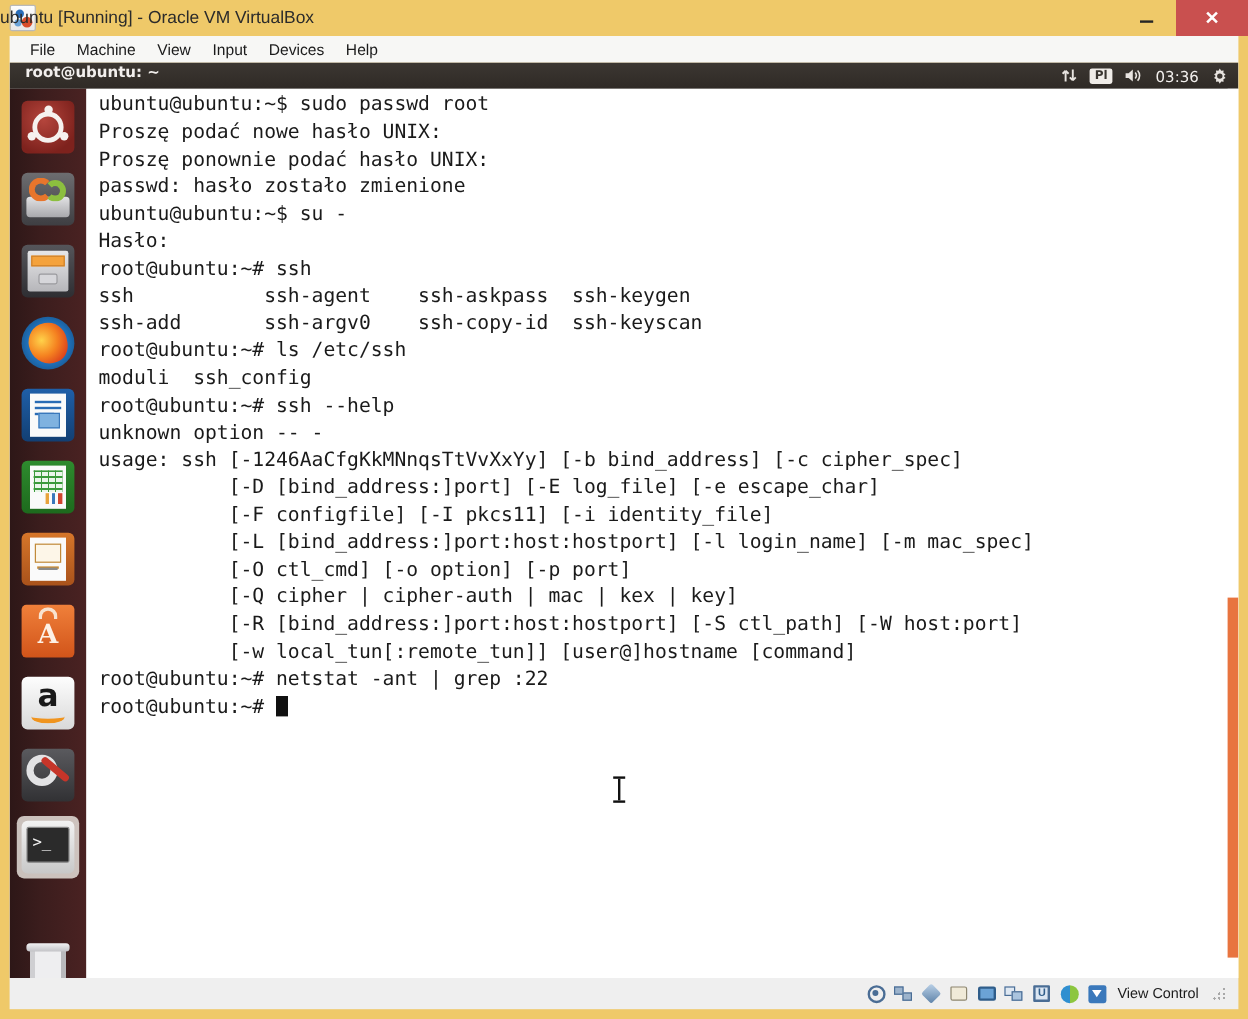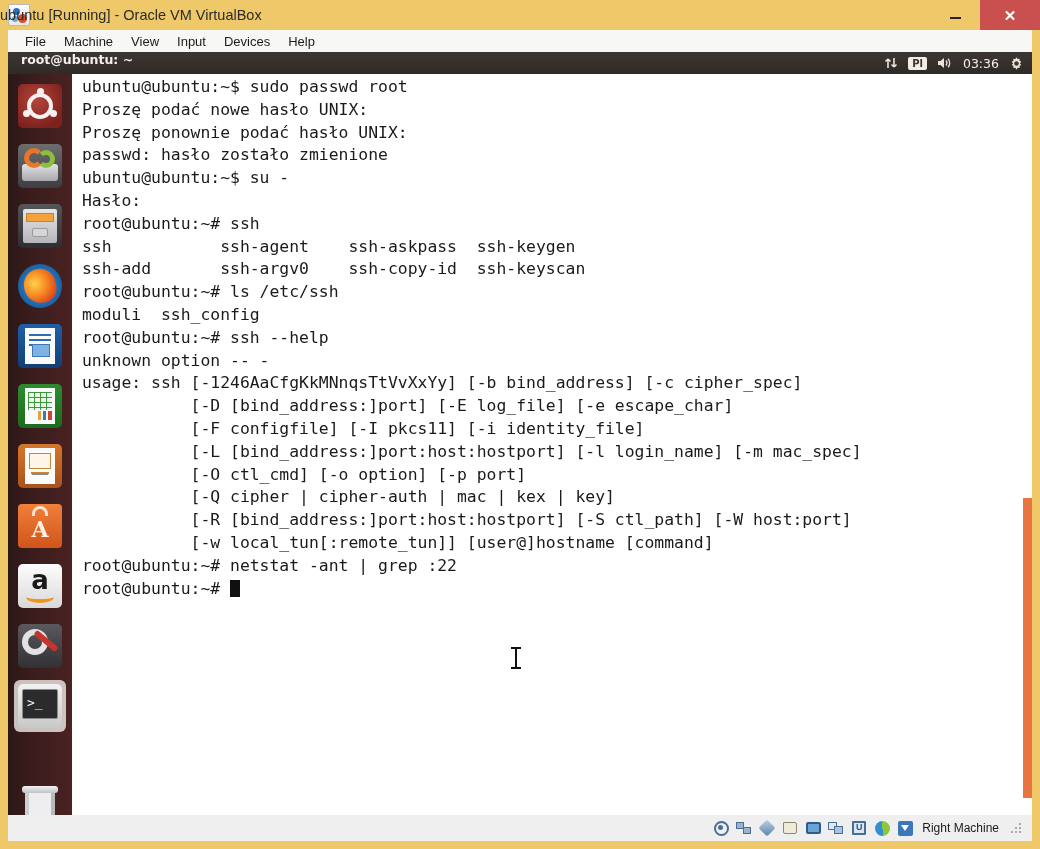--- a/index.html
+++ b/index.html
@@ -532,17 +532,17 @@
       </span>
     <span class="status-ico">
         <span class="si-chip"></span>
       </span>
     <span class="status-ico">
         <span class="si-mouse"></span>
       </span>
     <span class="status-ico">
         <span class="si-arrow"></span>
       </span>
-    <span id="host-key-label">Right Machine</span>
+    <span id="host-key-label">View Control</span>
     <span id="grip"></span>
   </div>
 
 </div>
 
 </body></html>

